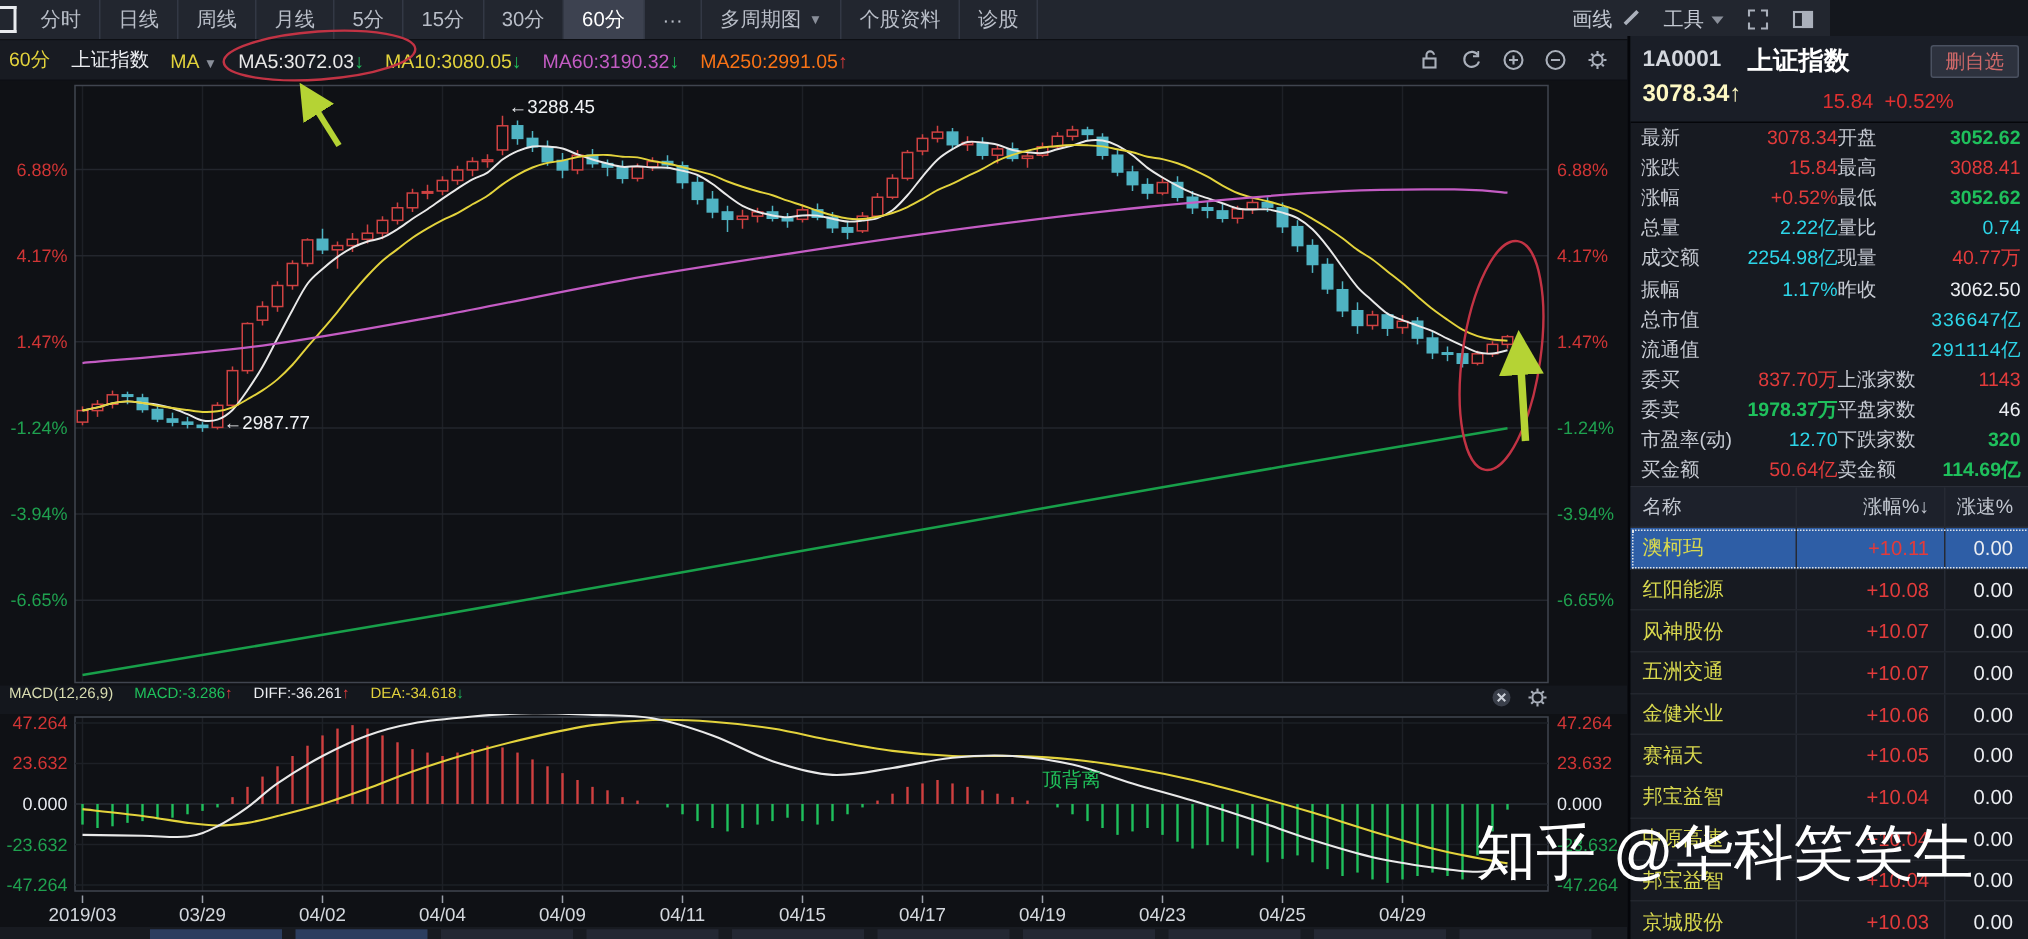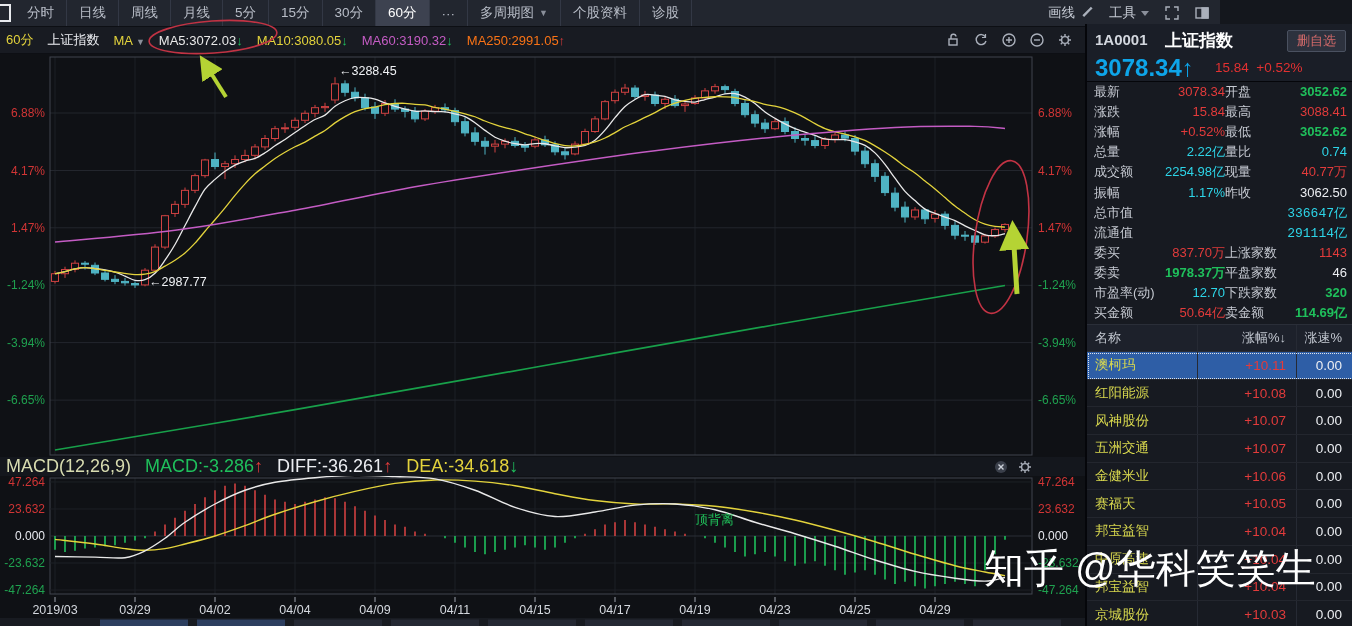--- a/index.html
+++ b/index.html
@@ -11,29 +11,29 @@
   .tab.active{background:#3d4250;color:#ffffff;}
   .tab .caret{font-size:9px;color:#8a8f9a;margin-left:5px;}
   .tb1r{margin-left:auto;display:flex;align-items:center;gap:14px;padding-right:10px;color:#c4c9d3;font-size:13.5px;}
   .tb1r .titem{display:flex;align-items:center;gap:4px;}
   .tb2{position:absolute;left:0;top:27px;width:1085px;height:27px;background:#181b22;display:flex;align-items:center;font-size:13px;border-bottom:1px solid #0d0f14;box-sizing:border-box;}
   .tb2 .seg{margin-left:14px;white-space:nowrap;}
   .tb2r{margin-left:auto;display:flex;align-items:center;gap:12px;padding-right:12px;}
   .icn{display:inline-flex;align-items:center;justify-content:center;}
   
   #main-svg{position:absolute;left:0;top:54px;}
-  .macd-head{position:absolute;left:0;top:457px;width:1085px;height:19px;display:flex;align-items:center;font-size:18px;background:#14171d;gap:0;padding-left:6px;box-sizing:border-box;}
+  .macd-head{position:absolute;left:0;top:457px;width:1085px;height:19px;display:flex;align-items:flex-start;font-size:10px;background:#14171d;gap:0;padding-left:6px;box-sizing:border-box;}
   .macd-head .mh-right{margin-left:auto;display:flex;gap:8px;padding-right:52px;}
   
   .rp{position:absolute;left:1085px;top:0;width:267px;height:626px;background:#171a21;border-left:2px solid #05060a;box-sizing:border-box;z-index:10;margin-top:24px;}
   .rp-head{position:relative;height:57px;border-bottom:1px solid #05060a;background:#1a1e27;}
   .rp-code{position:absolute;left:8px;top:7px;font-size:15px;font-weight:bold;color:#d3d7de;}
   .rp-name{position:absolute;left:78px;top:5px;font-size:17px;font-weight:bold;color:#ffffff;}
   .rp-del{position:absolute;right:6px;top:6px;height:20px;padding:0 9px;font-size:13px;color:#d26a6a;background:#2d323e;border:1px solid #4a5160;border-radius:2px;display:flex;align-items:center;}
-  .rp-price{position:absolute;left:8px;top:30px;font-size:24px;font-weight:bold;color:#0ea5e9;}
+  .rp-price{position:absolute;left:8px;top:30px;font-size:16px;font-weight:bold;color:#fef9c3;}
   .rp-chg{position:absolute;left:128px;top:36px;font-size:13.5px;color:#e23131;}
   .qgrid{position:absolute;left:0;top:58px;width:267px;}
   .qrow{display:flex;align-items:center;height:20.1px;font-size:13px;padding:0 7px;}
   .qpair{display:flex;align-items:baseline;}
   .qpair.p1{flex:0 0 131px;}
   .qpair.p2{flex:1;}
   .qpair.pw{flex:1;font-family:Liberation Mono, monospace;}
   .ql{color:#c6cad2;white-space:nowrap;}
   .qv{margin-left:auto;white-space:nowrap;}
   .c-red{color:#e23b3b;} .c-green{color:#1fc05c;font-weight:bold;} .c-cyan{color:#2dd5e8;} .c-white{color:#eceef2;} .c-yellow{color:#e3d33c;}

